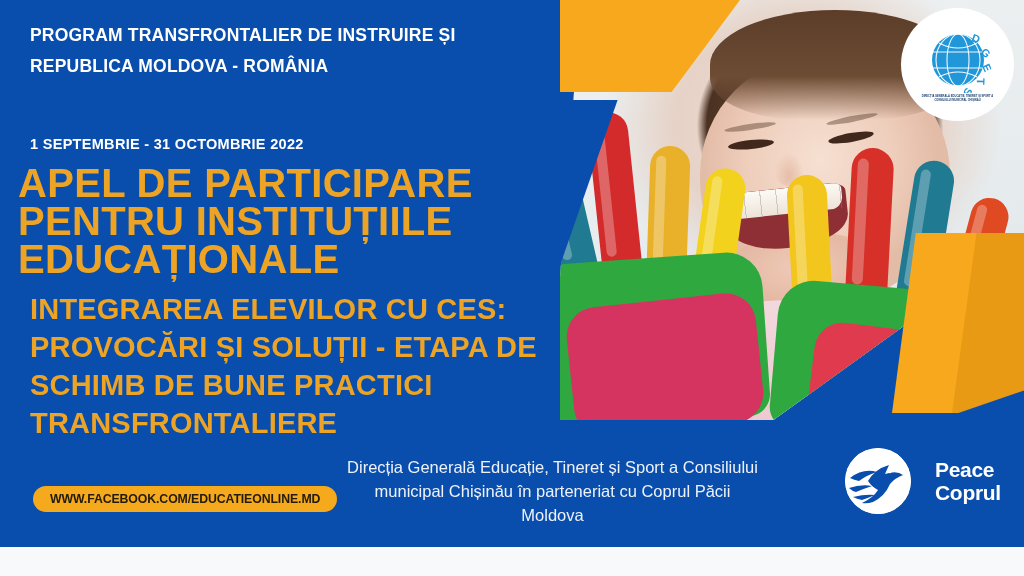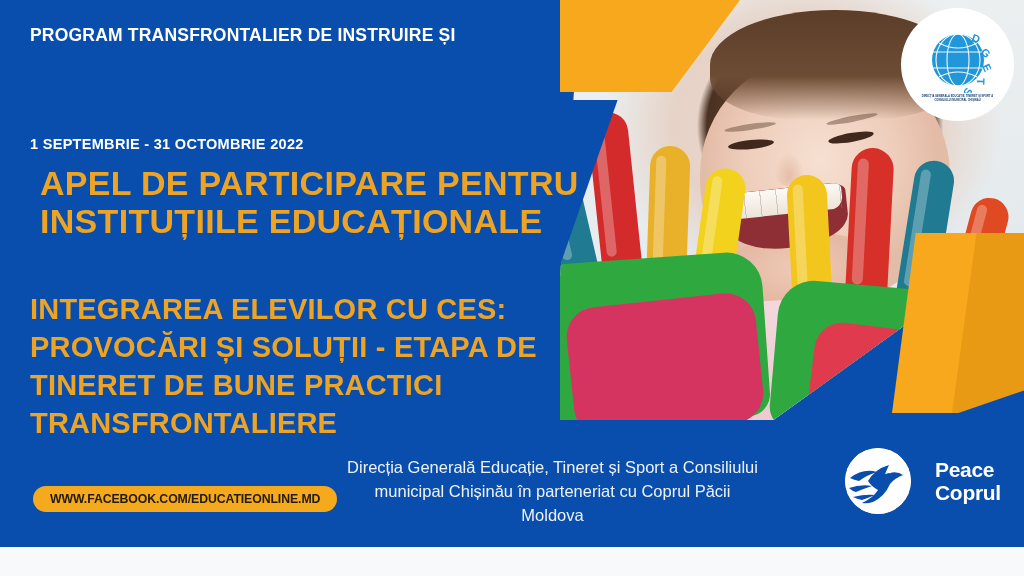--- a/index.html
+++ b/index.html
@@ -152,22 +152,22 @@
   
   .header-lines{
     position:absolute;left:30px;top:20px;width:520px;
     color:#ffffff;font-weight:bold;font-size:17.5px;letter-spacing:.2px;line-height:31px;
   }
   .date-line{
     position:absolute;left:30px;top:136px;width:520px;
     color:#ffffff;font-weight:bold;font-size:14.5px;letter-spacing:.3px;
   }
   .call-title{
-    position:absolute;left:40px;top:164px;width:560px;
-    color:#eda425;font-weight:bold;font-size:34px;line-height:38px;letter-spacing:.3px;
+    position:absolute;left:18px;top:164px;width:560px;
+    color:#eda425;font-weight:bold;font-size:40px;line-height:38px;letter-spacing:.3px;
   }
   .theme-title{
     position:absolute;left:30px;top:290px;width:610px;
     color:#eda425;font-weight:bold;font-size:29px;line-height:38px;letter-spacing:.2px;
   }
   .fb-pill{
     position:absolute;left:33px;top:486px;
     height:26px;padding:0 17px;
     display:flex;align-items:center;
     background:#f5a91c;border-radius:14px;
@@ -246,27 +246,28 @@
   </div>
 
   <div class="tri-orange-top"></div>
   <div class="tri-blue-left"></div>
   <div class="band-orange-right"></div>
   <div class="band-orange-right2"></div>
   <div class="wedge-blue-bottom"></div>
 
   <div class="header-lines">
     <div>PROGRAM TRANSFRONTALIER DE INSTRUIRE ȘI</div>
+    <div>REPUBLICA MOLDOVA - ROMÂNIA</div>
   </div>
 
   <div class="date-line">1 SEPTEMBRIE - 31 OCTOMBRIE 2022</div>
 
   <div class="call-title">APEL DE PARTICIPARE PENTRU INSTITUȚIILE EDUCAȚIONALE</div>
 
-  <div class="theme-title">INTEGRAREA ELEVILOR CU CES: PROVOCĂRI ȘI SOLUȚII - ETAPA DE TINERET DE BUNE PRACTICI TRANSFRONTALIERE</div>
+  <div class="theme-title">INTEGRAREA ELEVILOR CU CES: PROVOCĂRI ȘI SOLUȚII - ETAPA DE SCHIMB DE BUNE PRACTICI TRANSFRONTALIERE</div>
 
   <div class="fb-pill">
     <span>WWW.FACEBOOK.COM/EDUCATIEONLINE.MD</span>
   </div>
 
   <div class="partner-text">Direcția Generală Educație, Tineret și Sport a Consiliului municipal Chișinău în parteneriat cu Coprul Păcii Moldova</div>
 
   <div class="dgets">
     <div class="dgets-globe">
       <svg width="66" height="66" viewBox="0 0 66 66">

